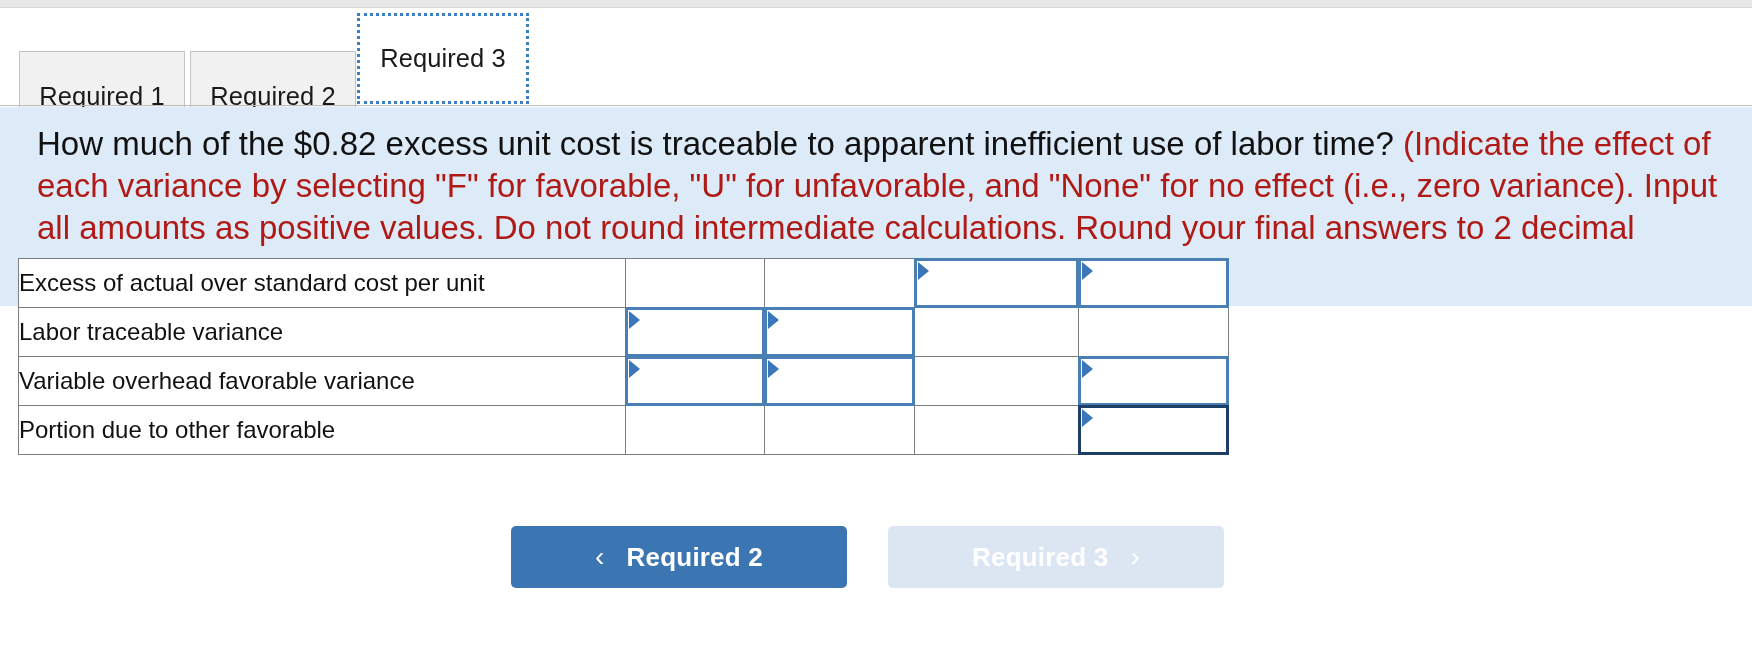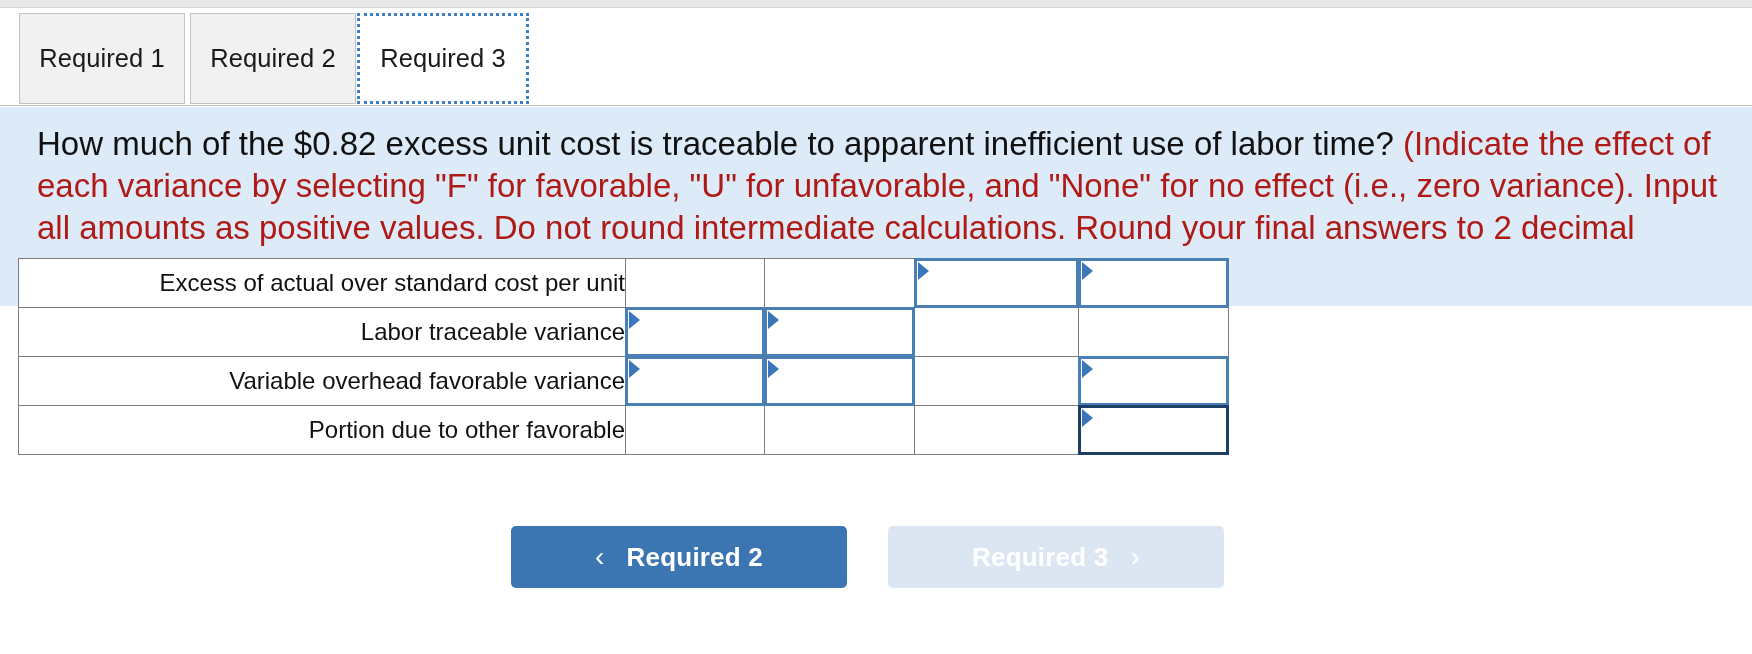--- a/index.html
+++ b/index.html
@@ -51,20 +51,21 @@
     align-items: center;
     justify-content: center;
     font-size: 25.5px;
     color: #1a1a1a;
     letter-spacing: .1px;
     user-select: none;
   }
   .tab.inactive {
     background: #f1f1f1;
     border: 1px solid #c3c3c3;
+    margin-top: 38px;
   }
   .tab.active {
     background: #ffffff;
     border: 3px dotted #3c7fc4;
     z-index: 4;
   }
   #tab-1 { left: 19px;  width: 166px; }
   #tab-2 { left: 190px; width: 166px; }
   #tab-3 { left: 357px; width: 172px; }
 
@@ -87,21 +88,20 @@
   }
 
   
   #variance-table {
     position: absolute;
     top: 258px;
     left: 18px;
     width: 1203px;
     border-collapse: collapse;
     table-layout: fixed;
-    text-align: right;
   }
   #variance-table td {
     border: 1px solid #7d7d7d;
     height: 48px;
     padding: 0;
     vertical-align: middle;
     background: #ffffff;
   }
   td.rowlabel {
     padding-left: 8px;

